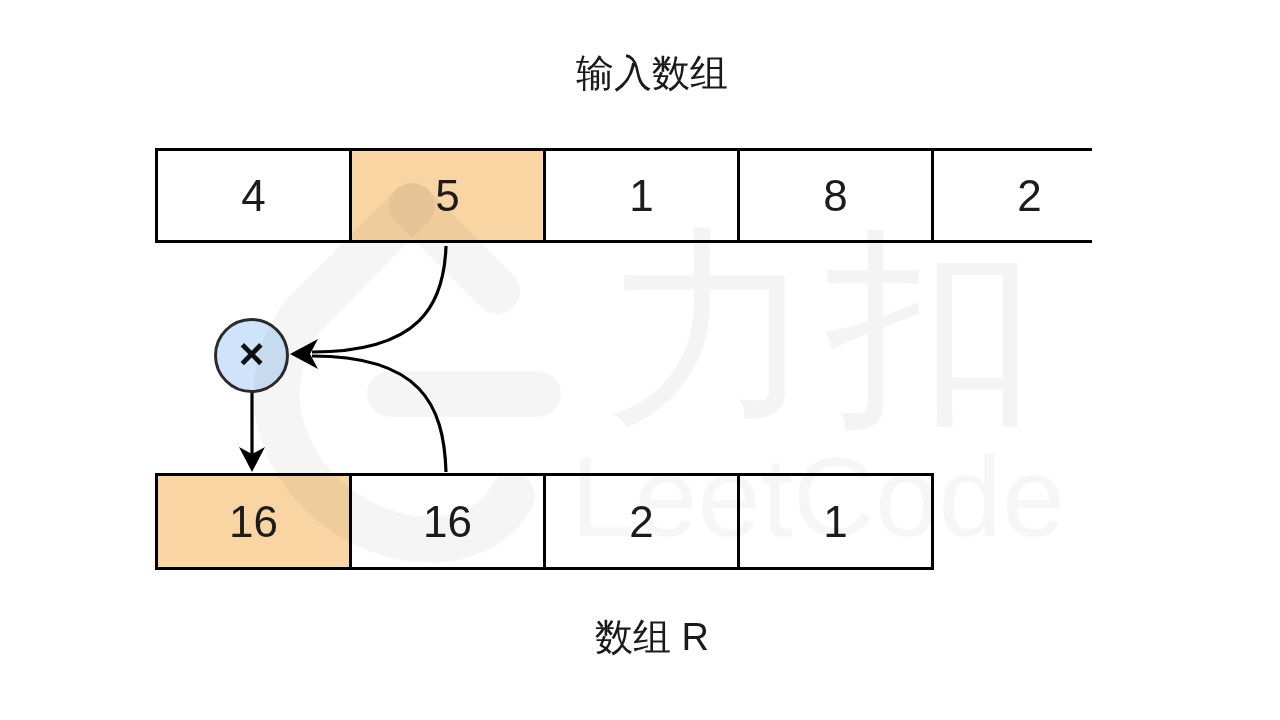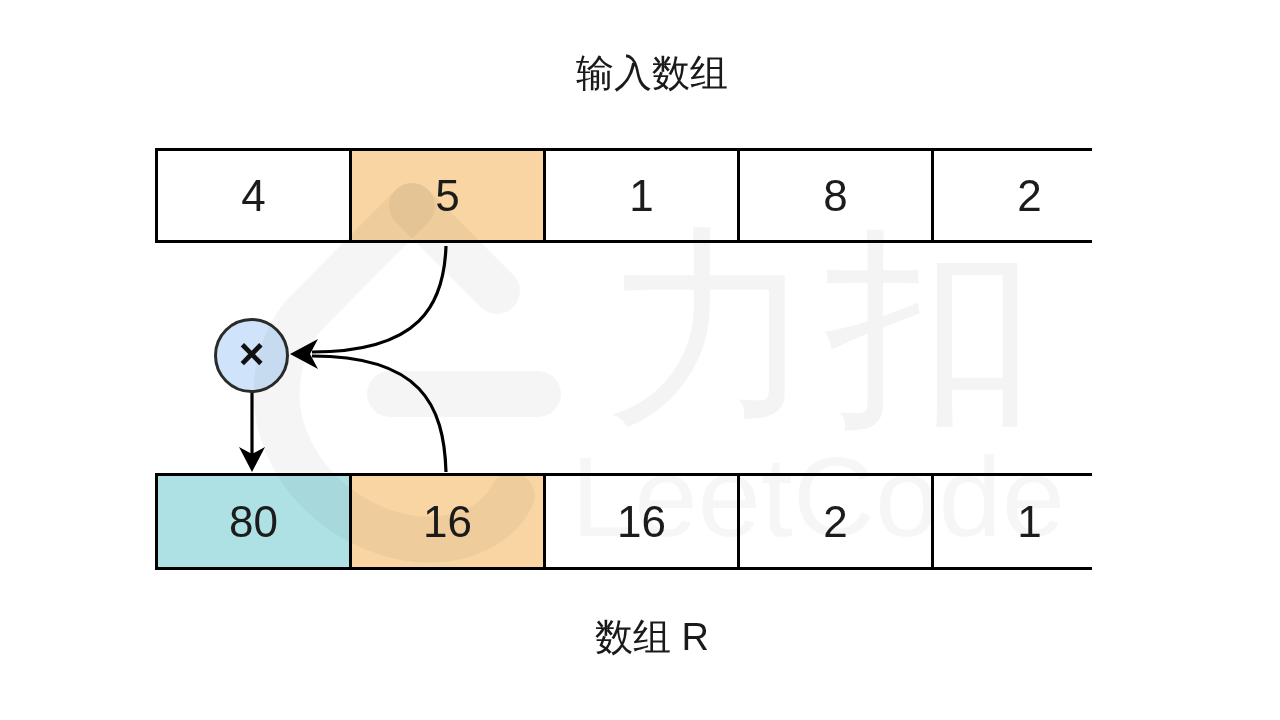--- a/index.html
+++ b/index.html
@@ -70,21 +70,20 @@
     <polygon points="290,354 318,339 310,354 318,369" fill="#000"></polygon>
     <path d="M 252 392 L 252 456" fill="none" stroke="#000" stroke-width="3.2"></path>
     <polygon points="252,472 239,447 252,454 265,447" fill="#000"></polygon>
   </svg>
 
   <div class="op-circle">
     <span class="op-symbol">×</span>
   </div>
 
   <div class="array-row row-result">
-    <div class="cell" style="background: rgb(174, 225, 228);">80</div>
     <div class="cell" style="background: rgb(248, 213, 163);">16</div>
     <div class="cell">16</div>
     <div class="cell">2</div>
     <div class="cell">1</div>
   </div>
 
   <div class="bottom-label">数组 R</div>
 
   <div class="watermark-layer">
     <svg class="wm-logo-svg" width="1280" height="720" viewBox="0 0 1280 720">

